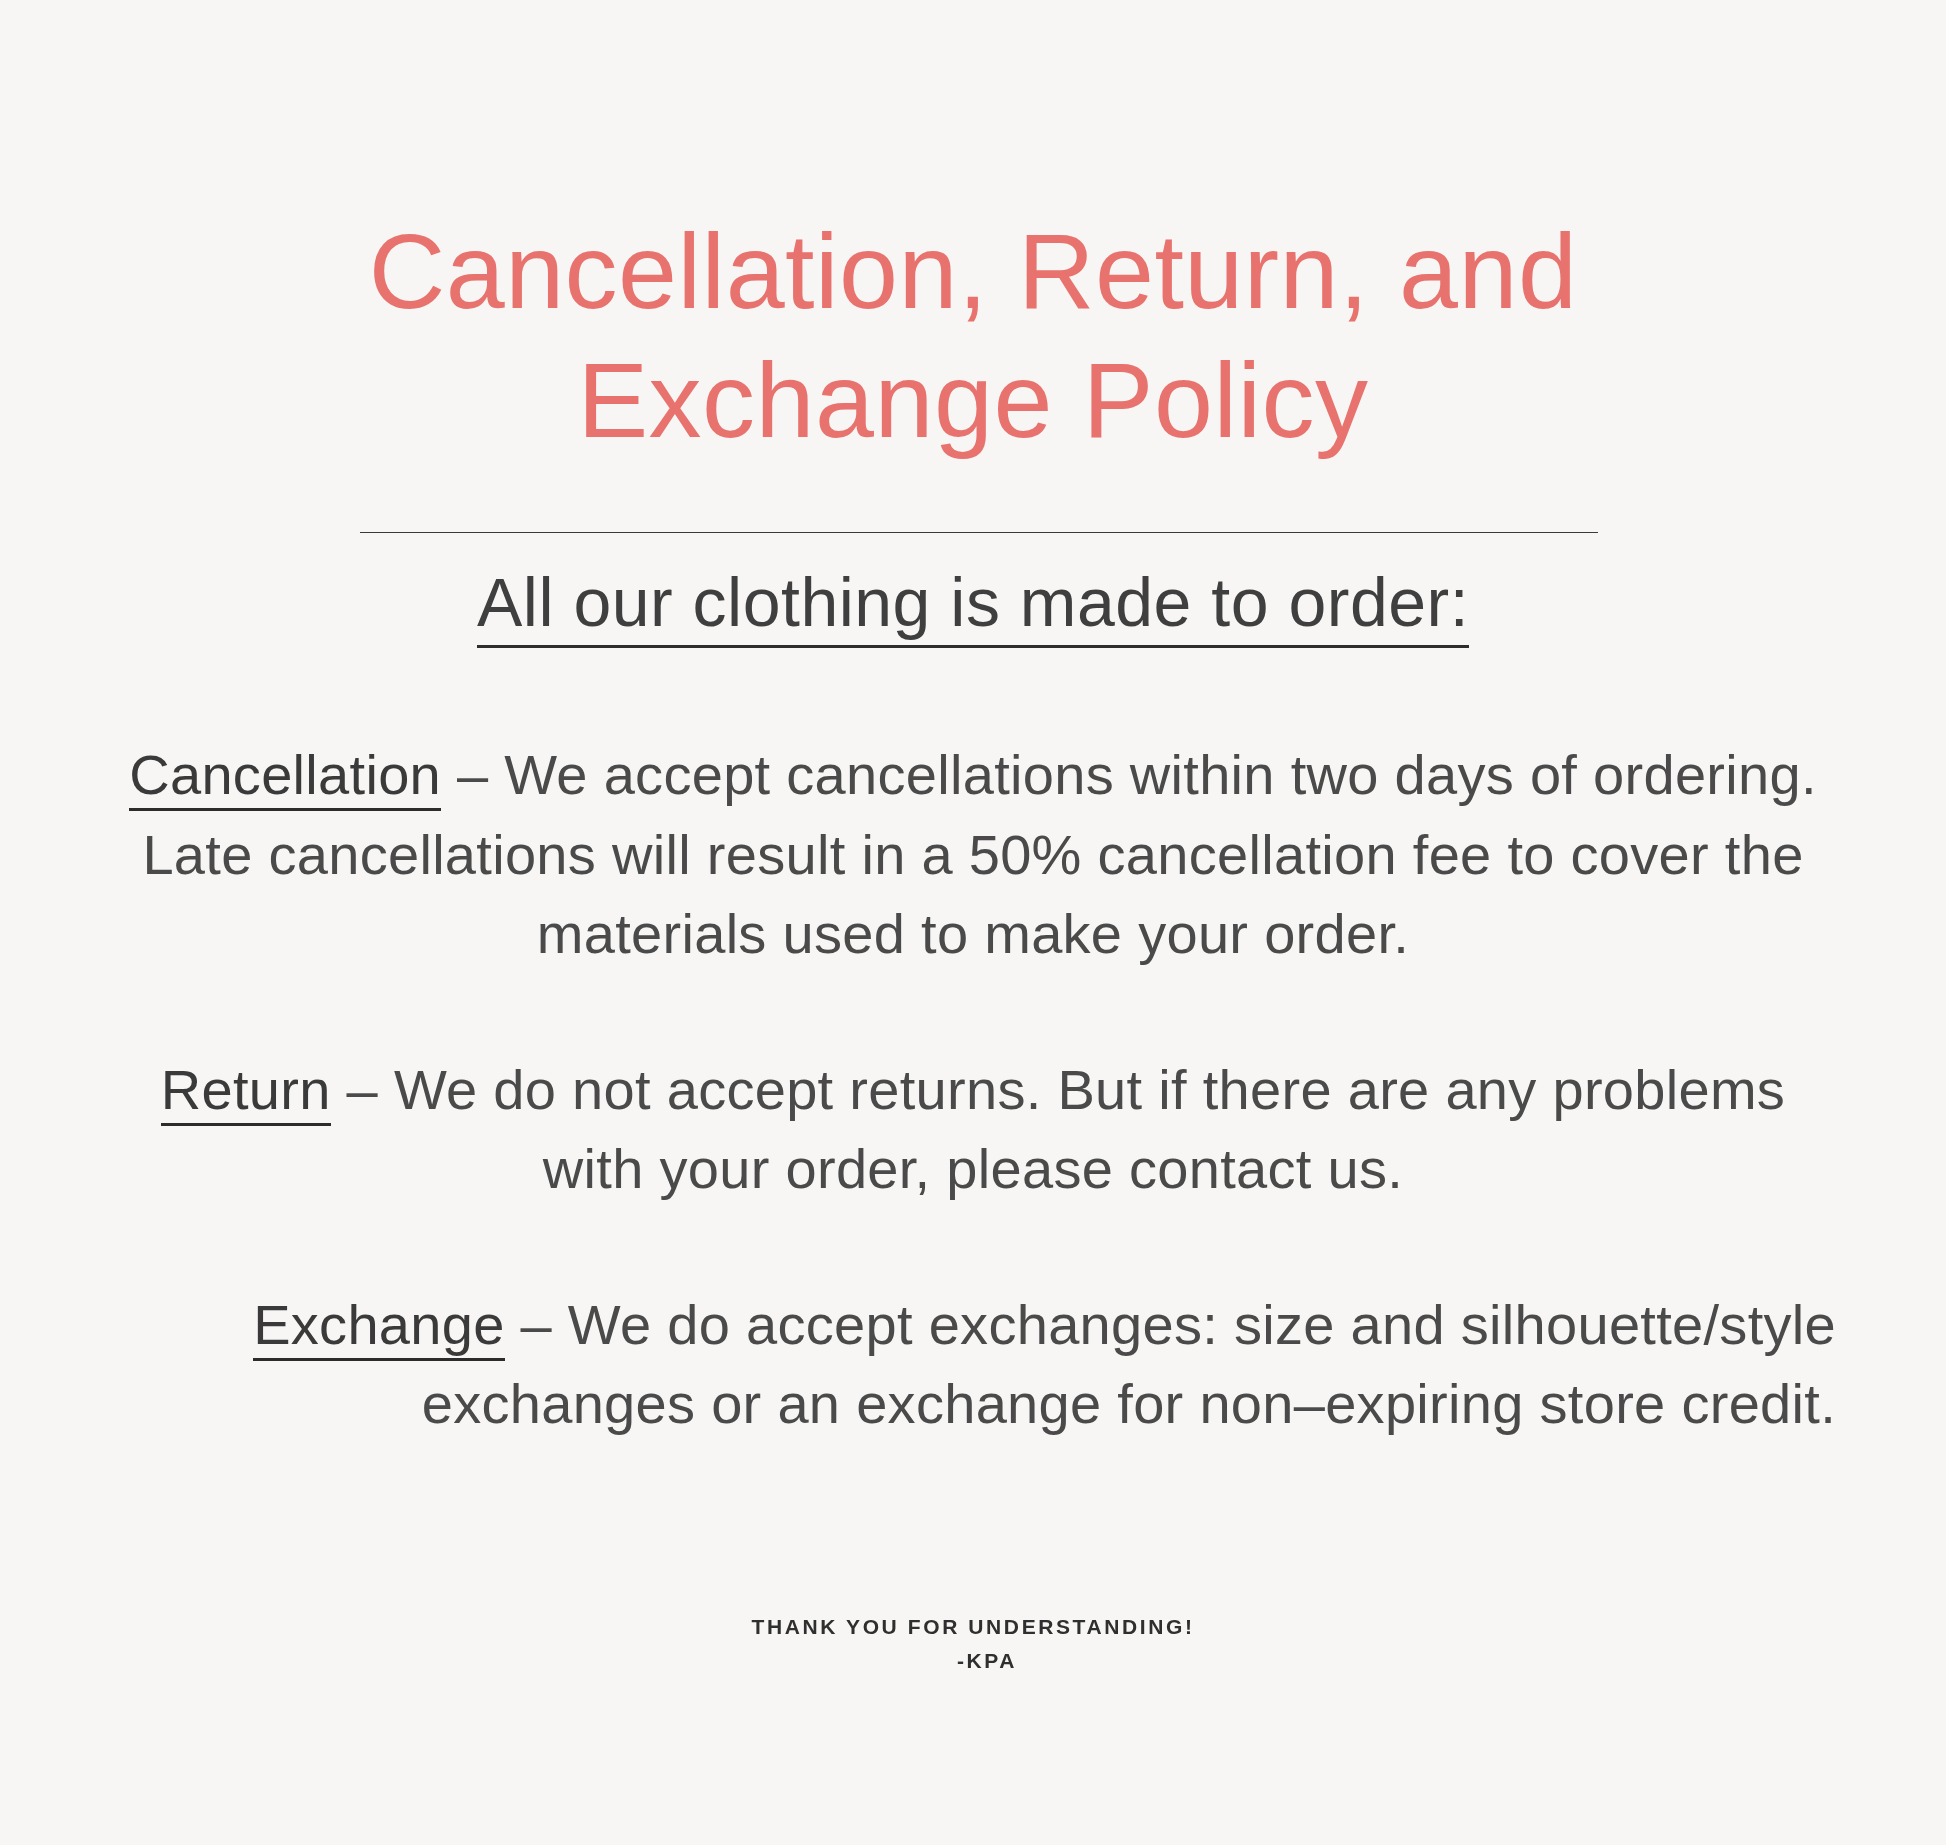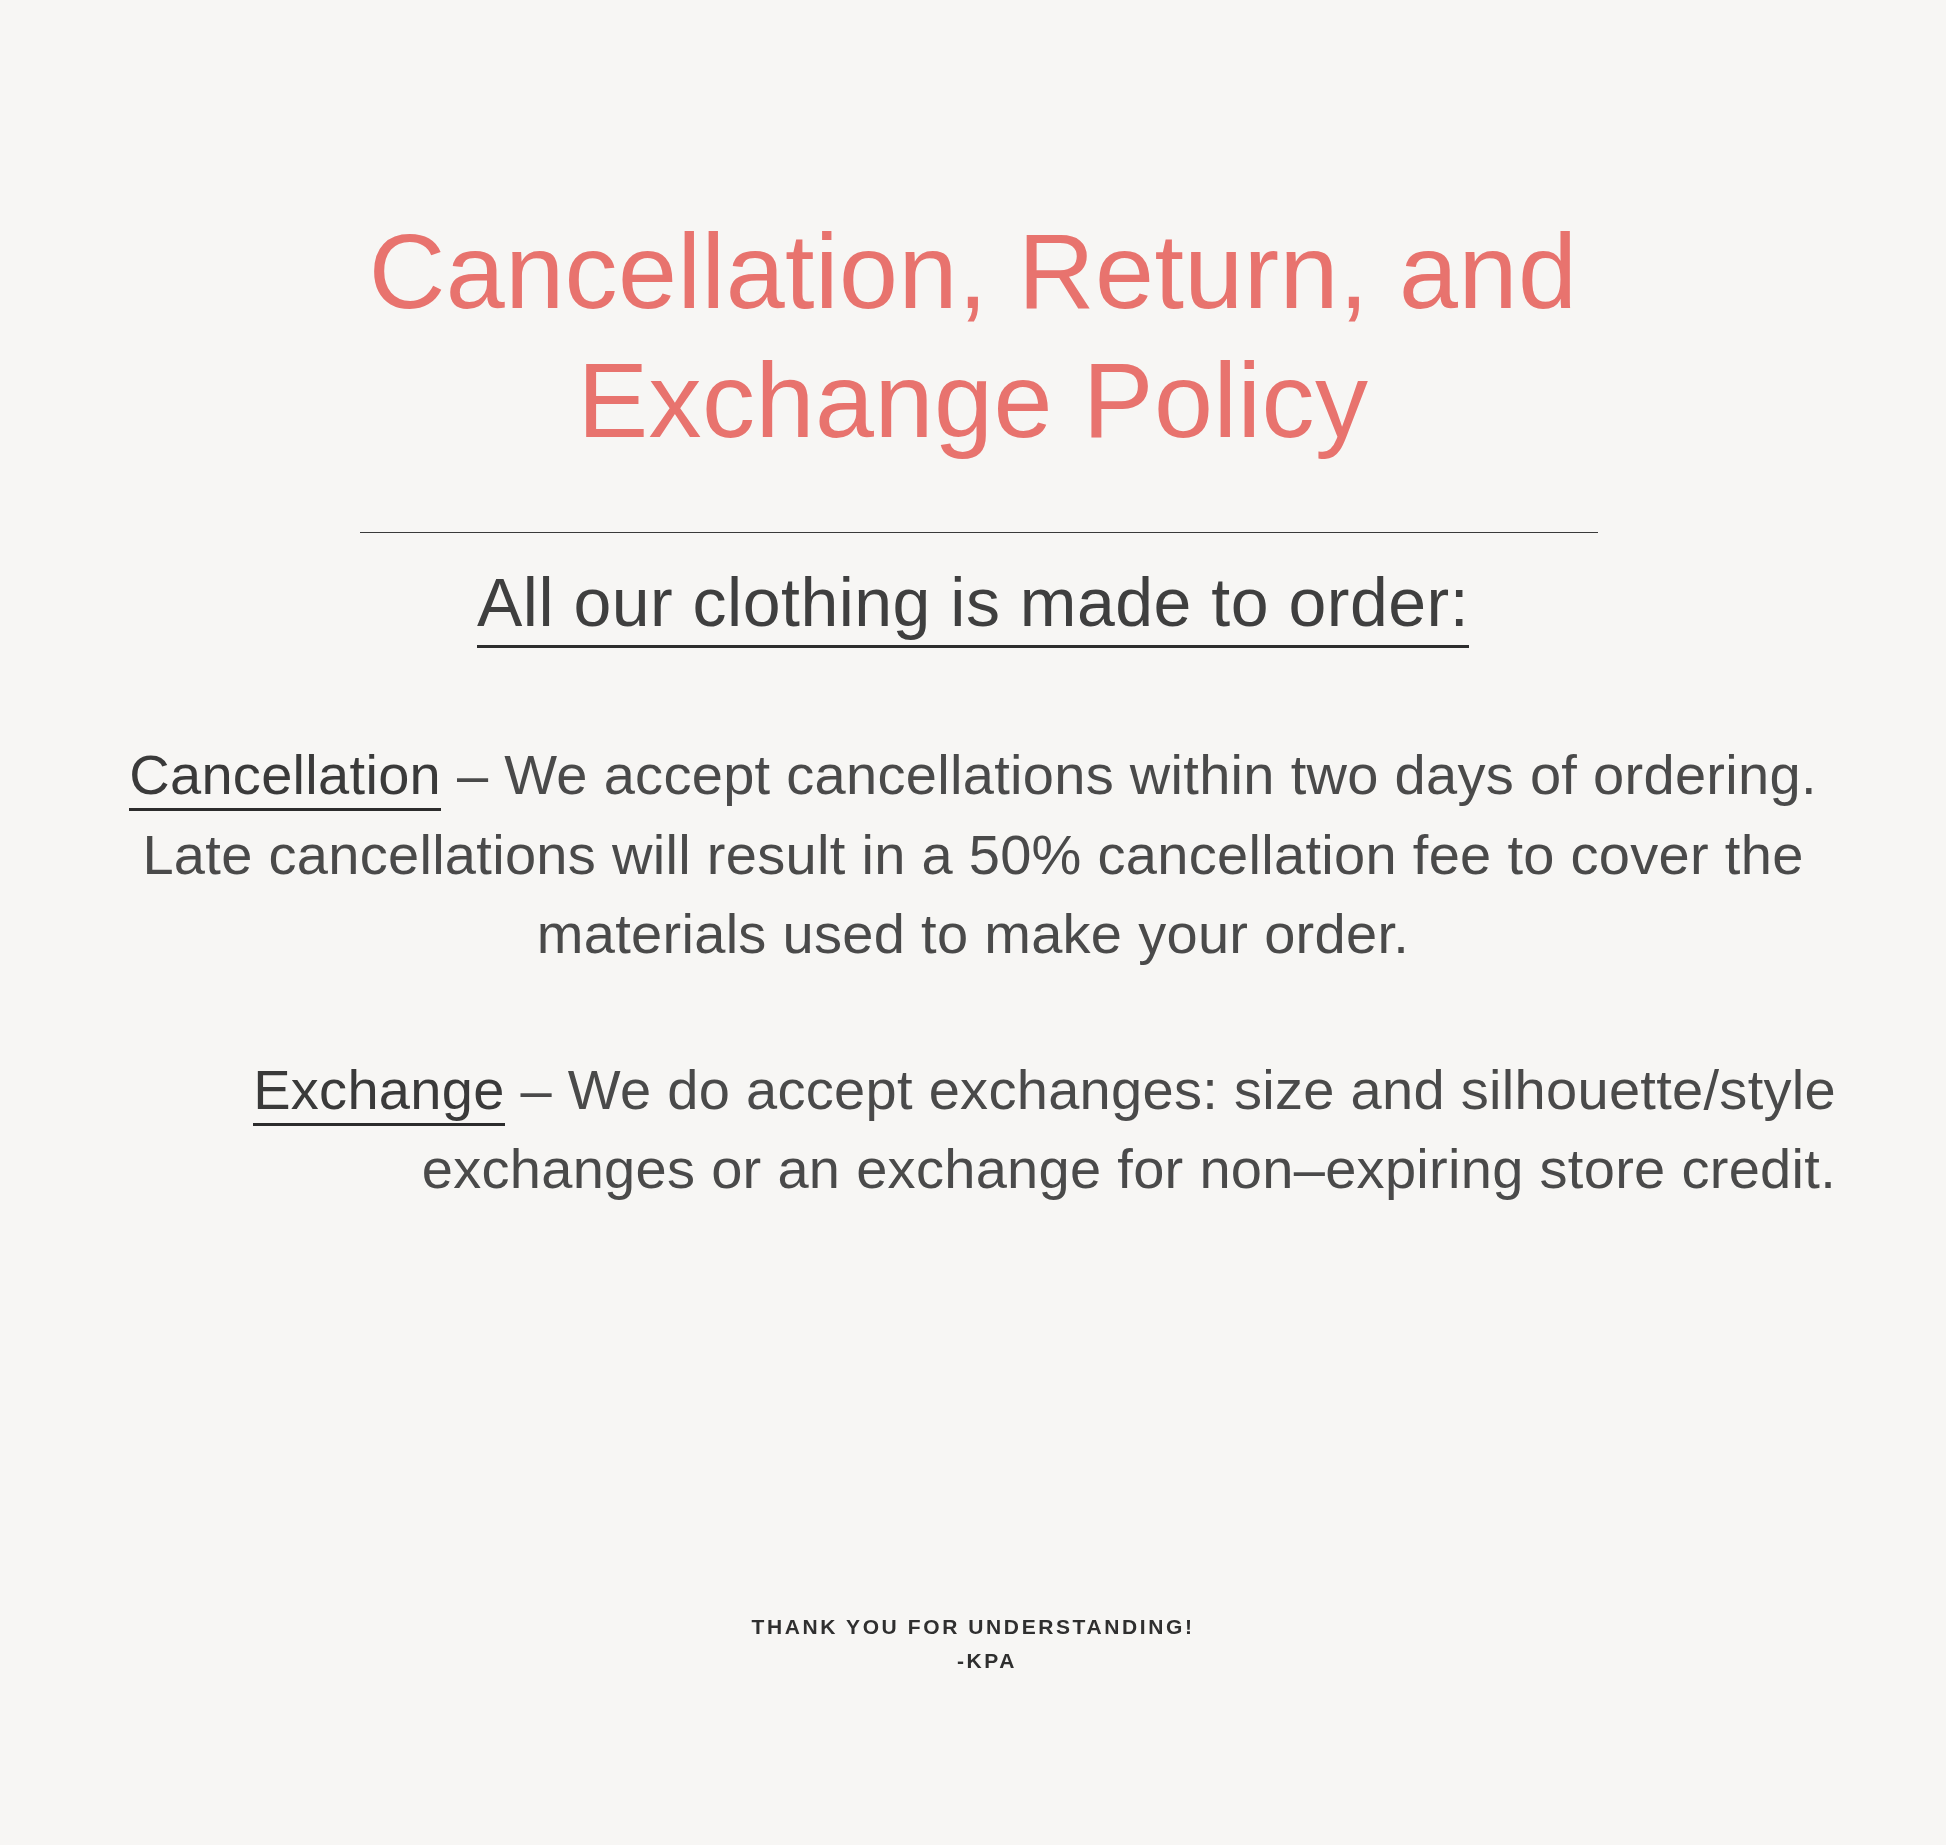--- a/index.html
+++ b/index.html
@@ -129,20 +129,23 @@
   <div class="subtitle-wrap">
     <span class="subtitle">All our clothing is made to order:</span>
   </div>
 
   <div class="body-block">
 
     <p class="para">
       <span class="lead">Cancellation</span><span> – We accept cancellations within two days of ordering. Late cancellations will result in a 50% cancellation fee to cover the materials used to make your order.</span>
     </p>
 
+    <p class="para">
+      <span class="lead">Return</span><span> – We do not accept returns. But if there are any problems with your order, please contact us.</span>
+    </p>
 
     <p class="para">
       <span class="lead">Exchange</span><span> – We do accept exchanges: size and silhouette/style exchanges or an exchange for non–expiring store credit.</span>
     </p>
 
   </div>
 
   <div class="footer">
     <p class="footer-line1">THANK YOU FOR UNDERSTANDING!</p>
     <p class="footer-line2">-KPA</p>

